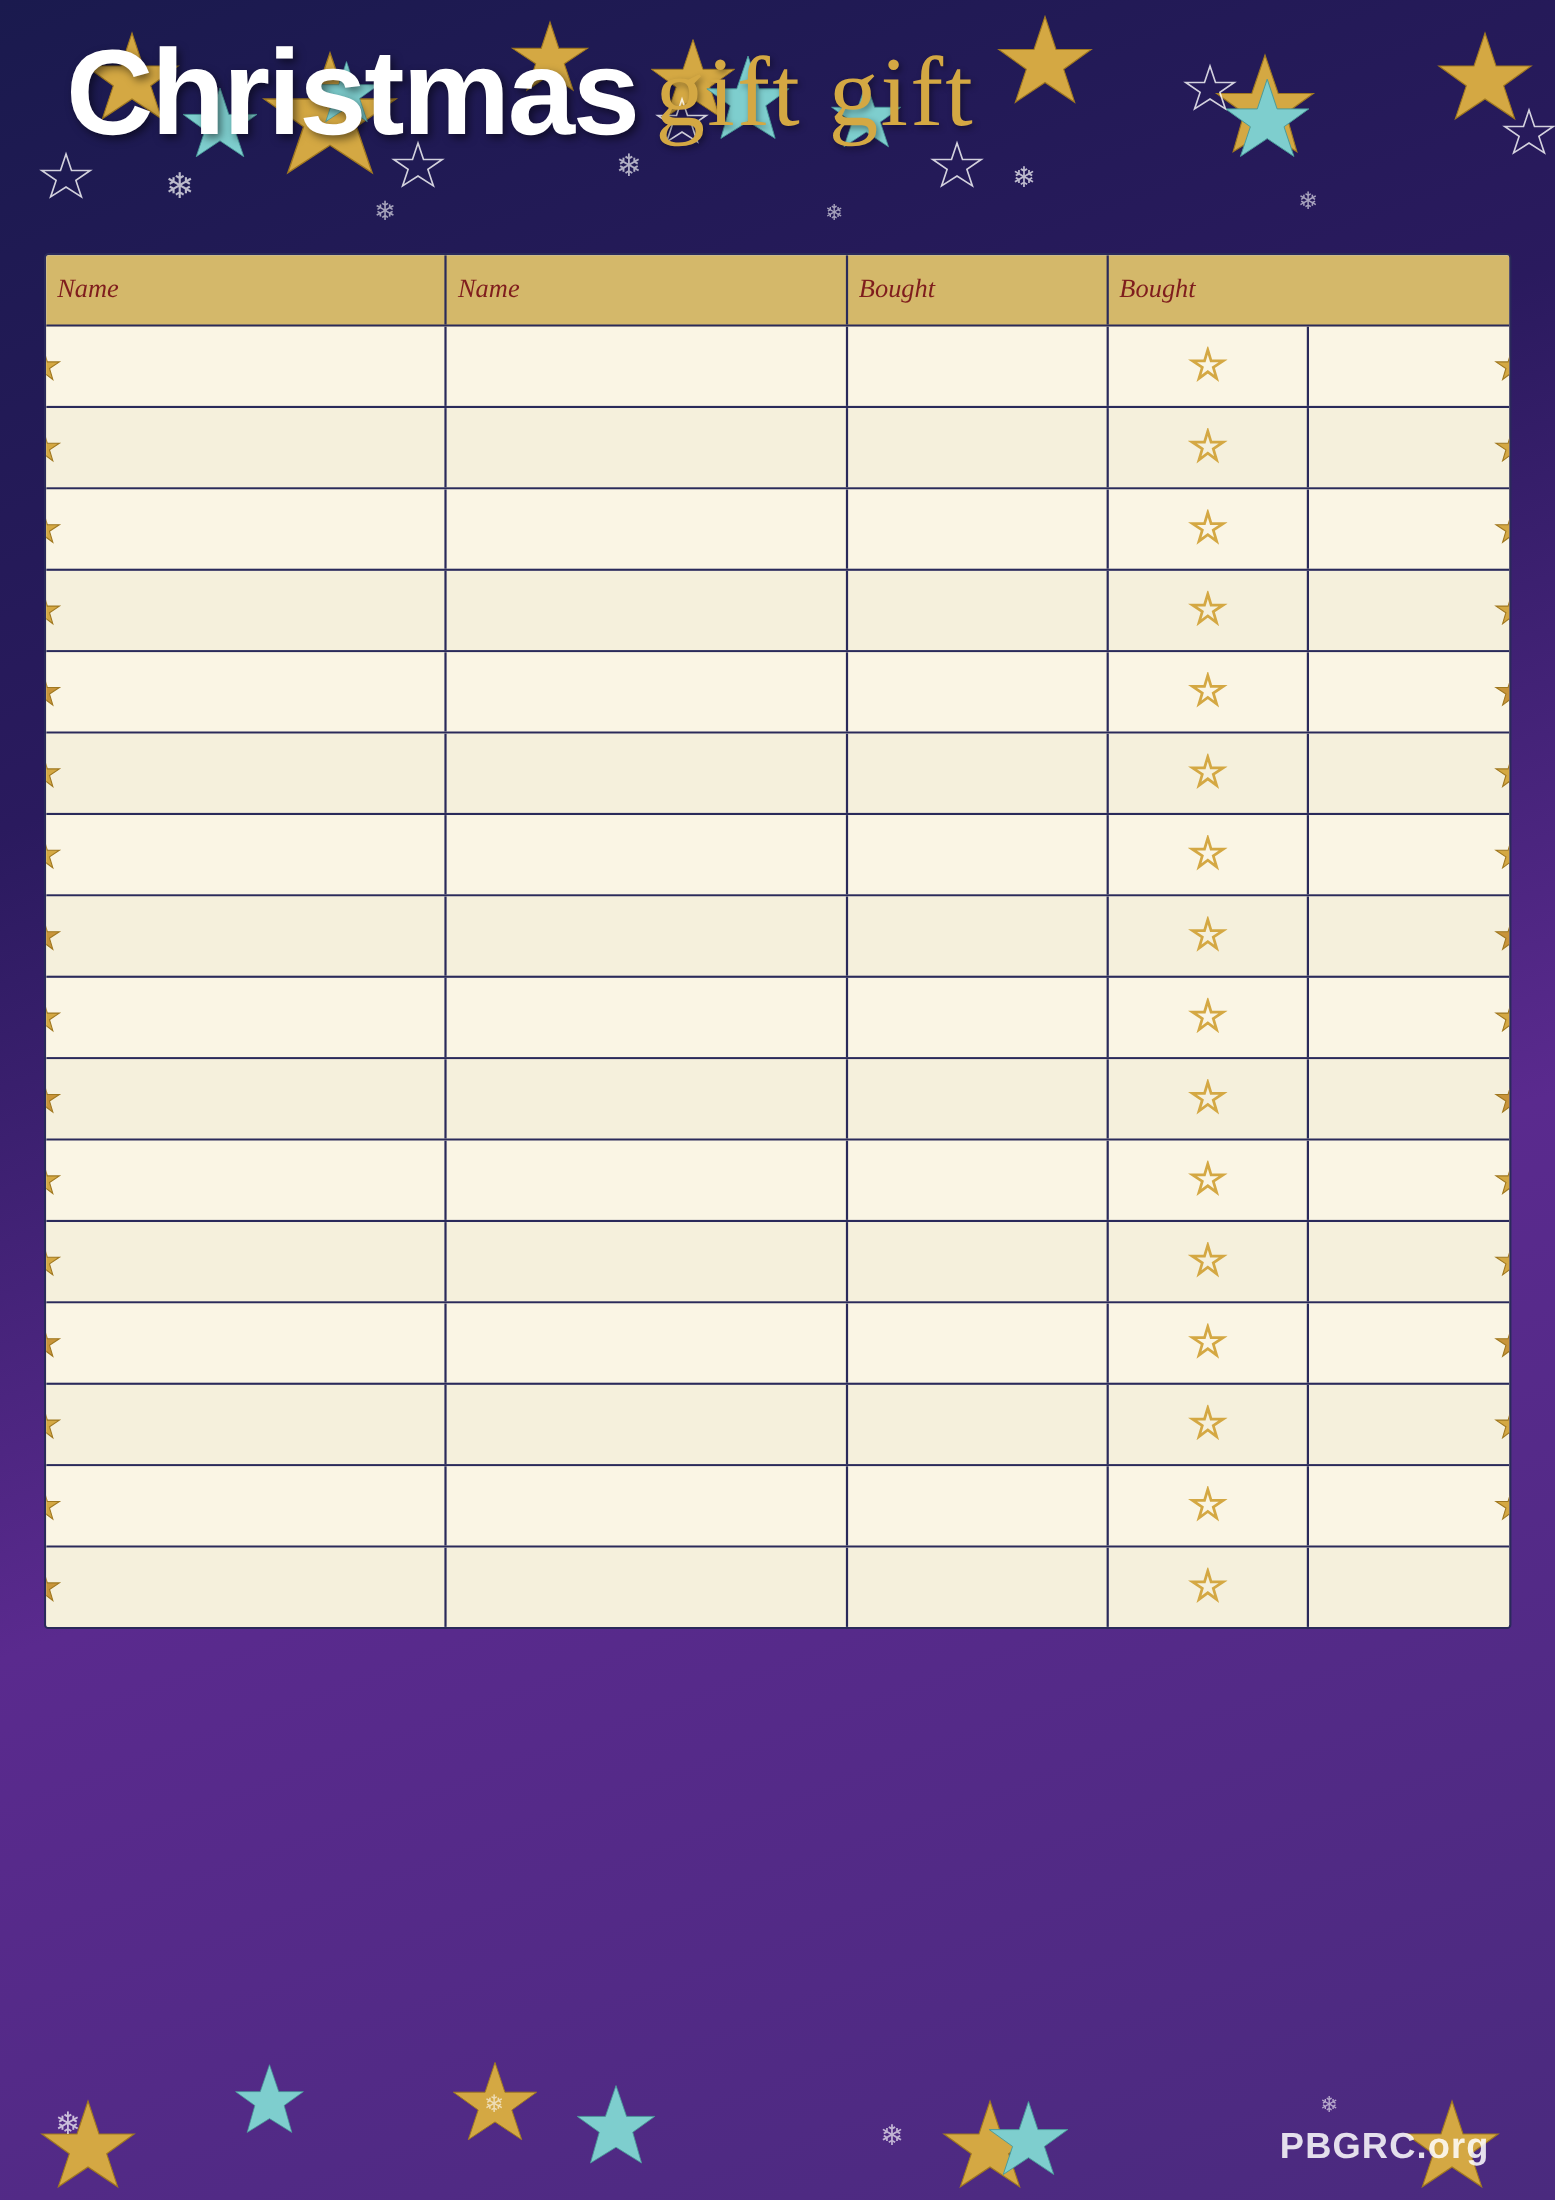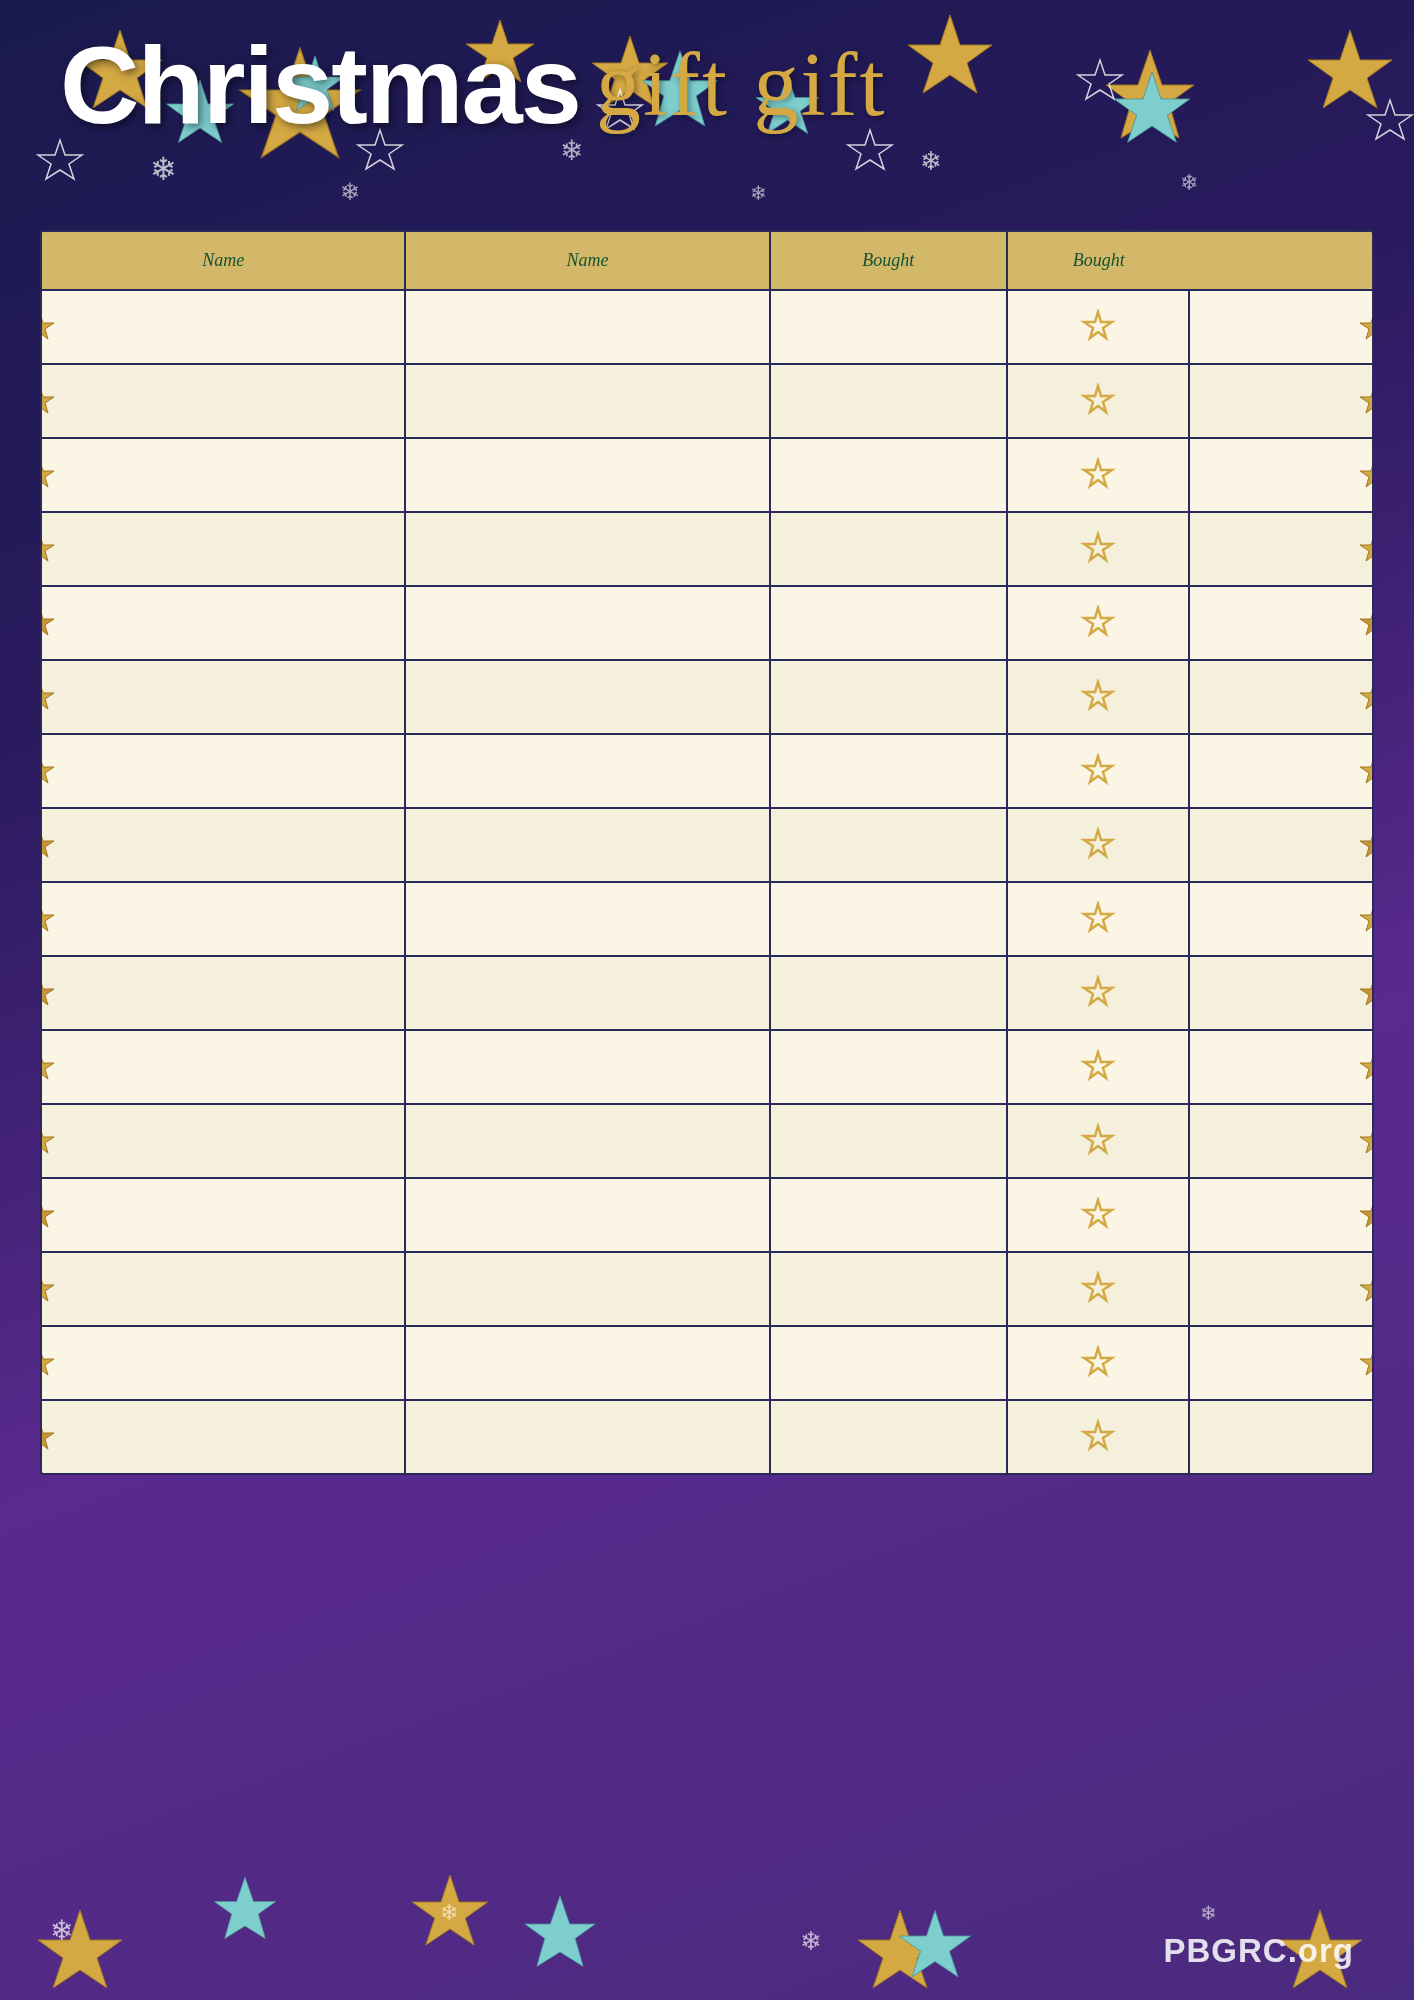--- a/index.html
+++ b/index.html
@@ -85,23 +85,23 @@
 
     .table-header {
       display: grid;
       grid-template-columns: 2fr 2fr 1.3fr 1fr 1fr;
       background: #d4b86a;
       border-bottom: 2px solid #2a2a5a;
     }
 
     .header-cell {
       padding: 18px 10px;
-      text-align: center;
-      font-size: 18px;
-      color: #14532d;
+      text-align: left;
+      font-size: 24px;
+      color: #7f1d1d;
       font-style: italic;
       border-right: 2px solid #2a2a5a;
       font-family: Georgia, serif;
     }
 
     .header-cell:last-child {
       border-right: none;
     }
 
     .table-row {

